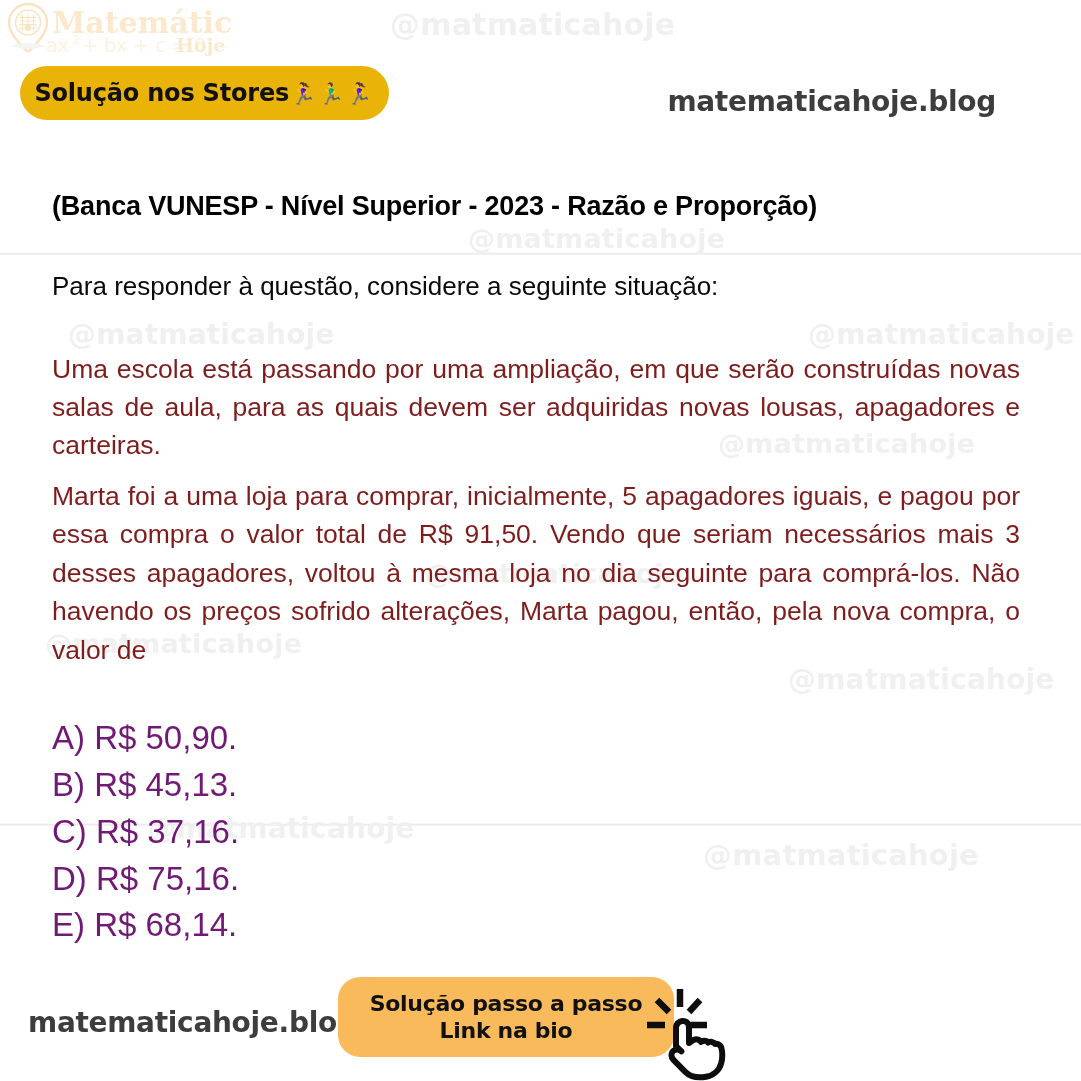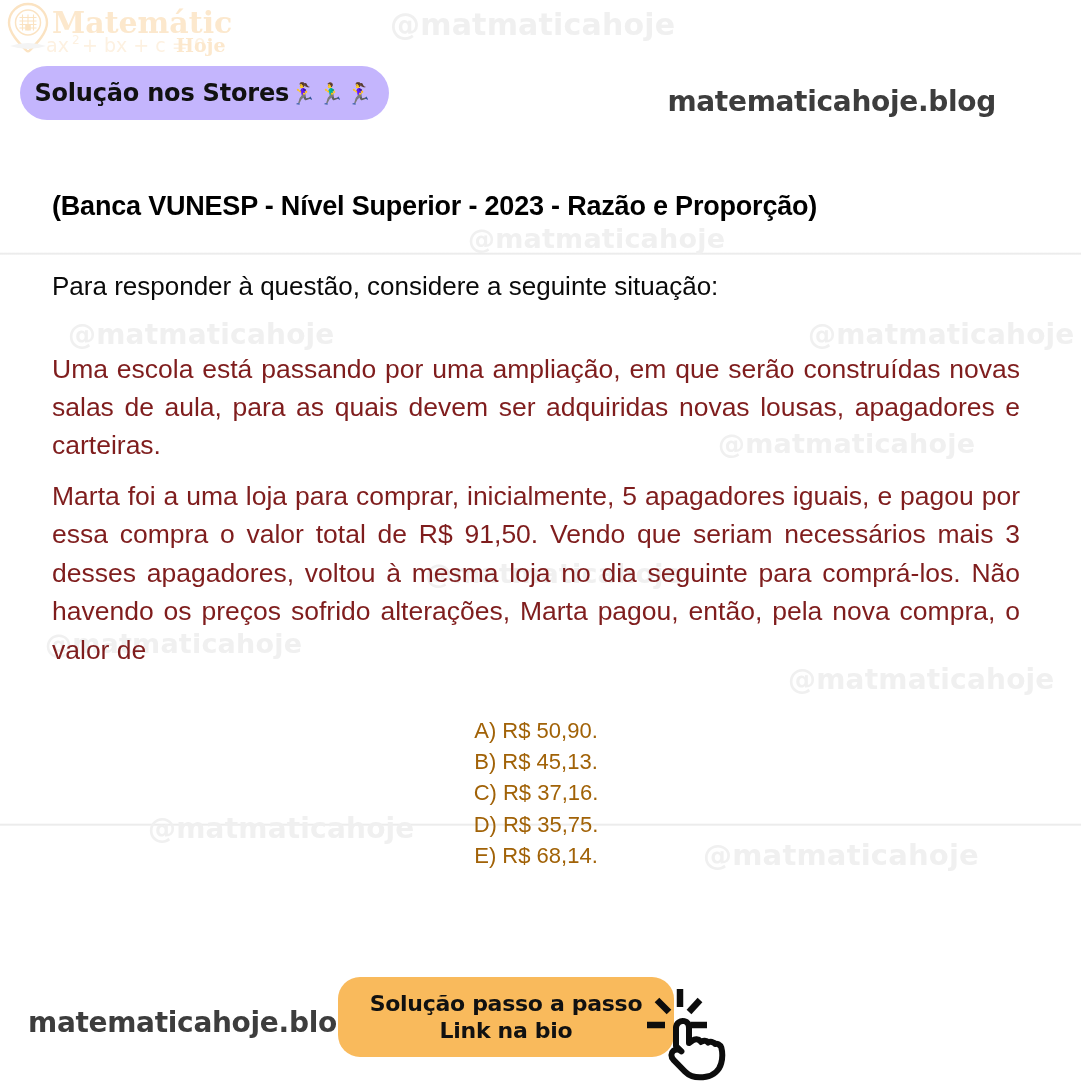--- a/index.html
+++ b/index.html
@@ -58,21 +58,21 @@
   .logo svg { display: block; }
 
   
   .pill-top {
     position: absolute;
     left: 20px;
     top: 66px;
     width: 369px;
     height: 54px;
     border-radius: 27px;
-    background: #c4b5fd;
+    background: #eab308;
     display: flex;
     align-items: center;
     justify-content: center;
     z-index: 5;
     border: none;
     padding: 0;
     cursor: pointer;
   }
   .pill-top-label {
     font-family: "DejaVu Sans", sans-serif;
@@ -132,25 +132,24 @@
     margin: 0;
   }
   .q-para + .q-para { margin-top: 12px; }
 
   .options {
     margin-top: 46px;
     list-style: none;
     padding: 0;
   }
   .option {
-    font-size: 22px;
-    color: #a16207;
+    font-size: 33px;
+    color: #701a75;
     line-height: 1.42;
     white-space: pre;
-    text-align: center;
   }
 
   
   .blog-url-bottom {
     position: absolute;
     left: 28px;
     top: 1006px;
     font-family: "DejaVu Sans", sans-serif;
     font-weight: 700;
     font-size: 28px;
@@ -248,21 +247,21 @@
 
     <p class="q-intro">Para responder à questão, considere a seguinte situação:</p>
 
     <p class="q-para">Uma escola está passando por uma ampliação, em que serão construídas novas salas de aula, para as quais devem ser adquiridas novas lousas, apagadores e carteiras.</p>
     <p class="q-para">Marta foi a uma loja para comprar, inicialmente, 5 apagadores iguais, e pagou por essa compra o valor total de R$ 91,50. Vendo que seriam necessários mais 3 desses apagadores, voltou à mesma loja no dia seguinte para comprá-los. Não havendo os preços sofrido alterações, Marta pagou, então, pela nova compra, o valor de</p>
 
     <div class="options">
       <div class="option">A) R$ 50,90.</div>
       <div class="option">B) R$ 45,13.</div>
       <div class="option">C) R$ 37,16.</div>
-      <div class="option">D) R$ 35,75.</div>
+      <div class="option">D) R$ 75,16.</div>
       <div class="option">E) R$ 68,14.</div>
     </div>
   </div>
 
   <div class="blog-url-bottom">matematicahoje.blog</div>
 
   <button class="pill-bottom">
     <span class="pill-bottom-l1">Solução passo a passo</span>
     <span class="pill-bottom-l2">Link na bio</span>
   </button>

